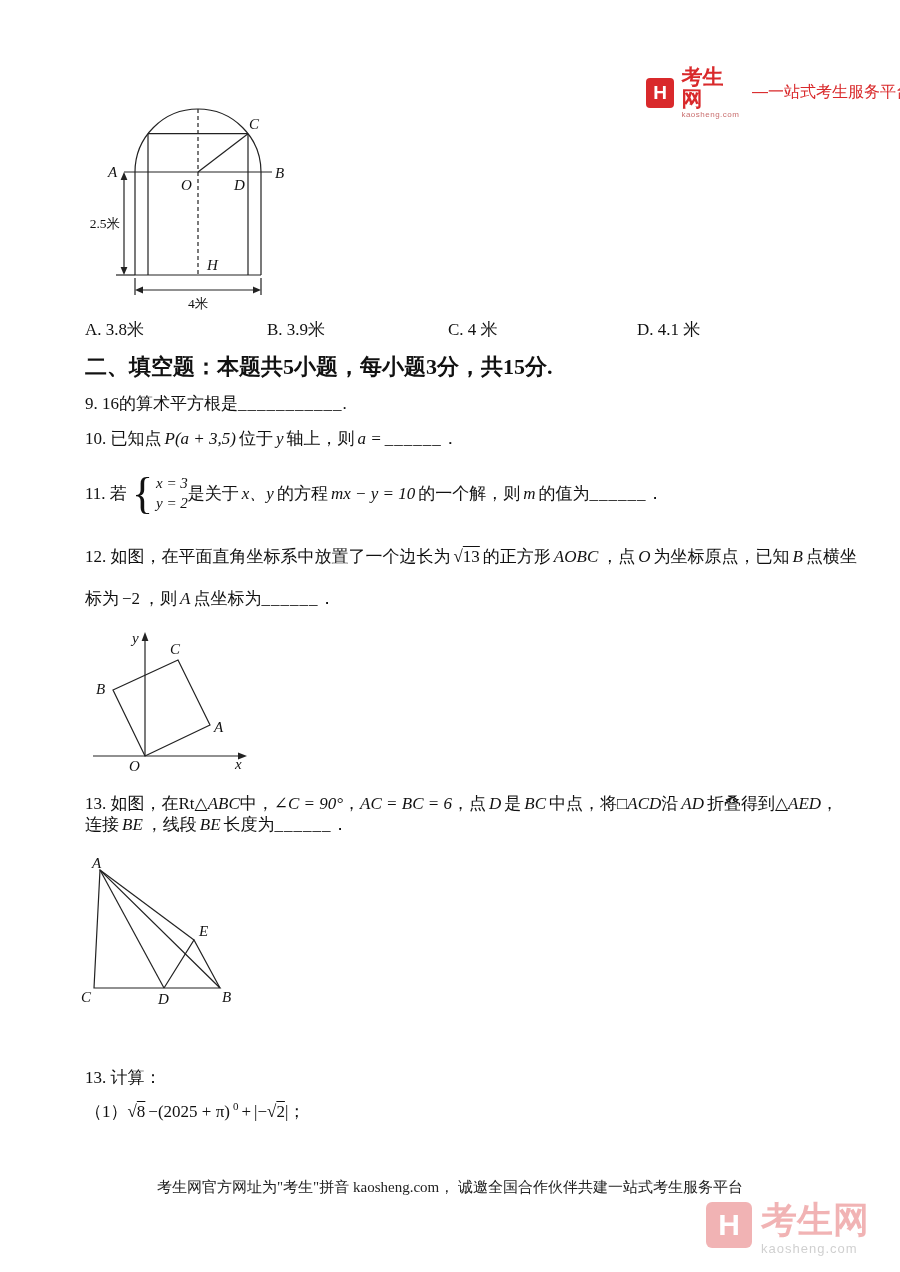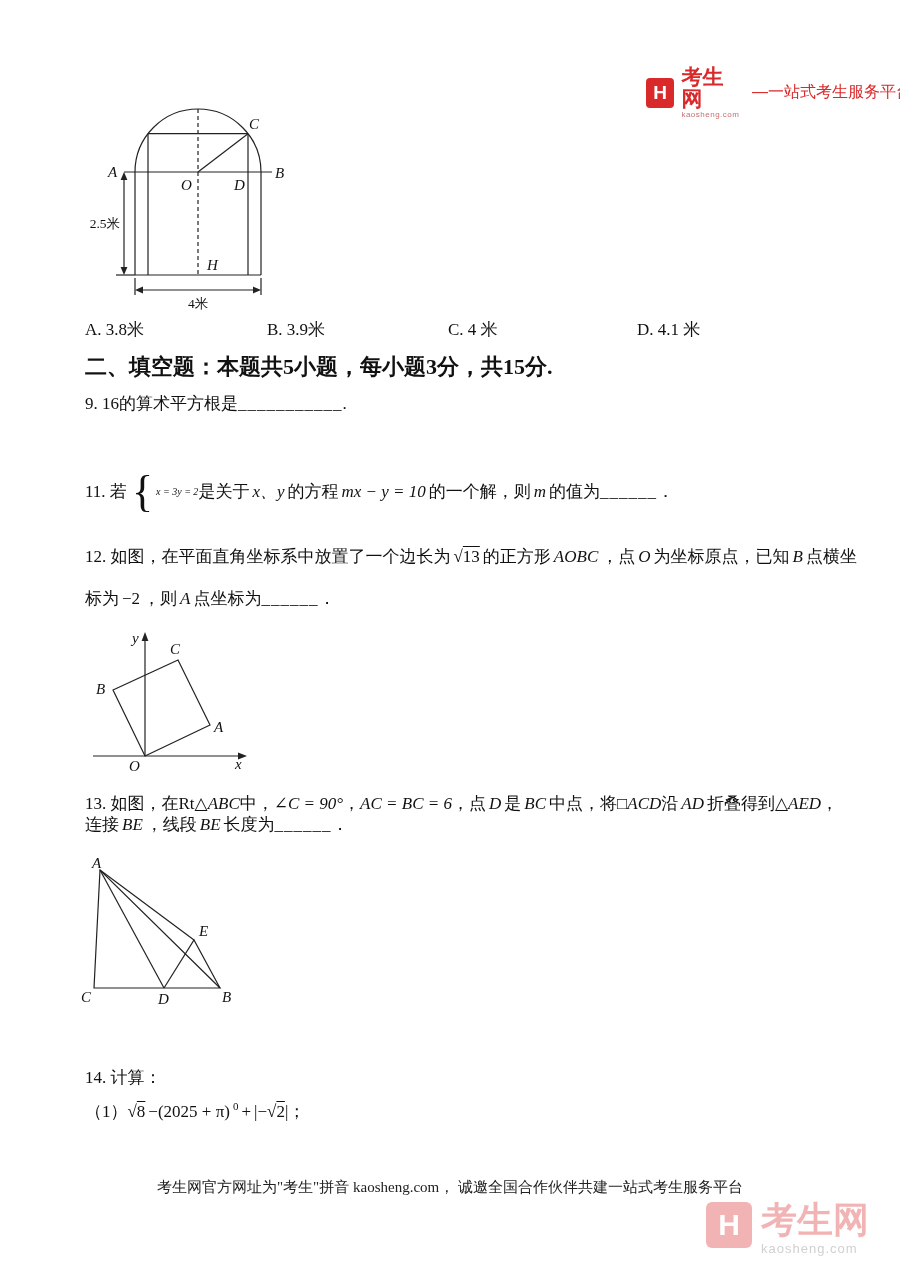--- a/index.html
+++ b/index.html
@@ -9,21 +9,21 @@
   .q { font-size:17px; white-space:nowrap; line-height:1.25; }
   .it { font-style:italic; }
   .ol { text-decoration:overline; }
   .mx { margin:0 3px; }
   .sec-title { font-weight:bold; font-size:22px; white-space:nowrap; }
   sup { font-size:11px; }
   .blank { letter-spacing:1px; }
   
   .q11row { display:flex; align-items:center; }
   .brace { font-size:44px; font-weight:400; line-height:0.85; margin:0 3px 0 5px; }
-  .eq-col { display:inline-flex; font-size:10px; line-height:1.35; }
+  .eq-col { display:inline-flex; flex-direction:column; font-size:15px; line-height:1.35; }
   
   svg path, svg line { stroke:#222; fill:none; stroke-width:1.2; }
   svg .dash { stroke-dasharray:4 3; }
   svg polygon { fill:#222; stroke:none; }
   svg text { font-size:15px; font-family:"Liberation Serif","DejaVu Serif",serif; fill:#111; }
   svg text.lab { font-style:italic; }
   svg text.dim { font-style:normal; font-size:13.5px; }
   
   .logo { display:flex; align-items:center; gap:7px; }
   .logo-icon { width:30px; height:30px; background:#d9292b; border-radius:4px; color:#fff;
@@ -97,20 +97,23 @@
     <span class="opt" style="left:363px;">C. 4 米</span>
     <span class="opt" style="left:552px;">D. 4.1 米</span>
   </div>
 
   <div class="abs sec-title" style="top:352px; left:85px;">二、填空题：本题共5小题，每小题3分，共15分.</div>
 
   <div class="q abs" style="top:393px; left:85px;">
     <span>9. 16的算术平方根是</span><span class="blank">___________</span><span>.</span>
   </div>
 
+  <div class="q abs" style="top:428px; left:85px;">
+    <span>10. 已知点</span><span class="it mx">P(a + 3,5)</span><span>位于</span><span class="it mx">y</span><span>轴上，则</span><span class="it mx">a =</span><span class="blank">______</span><span>．</span>
+  </div>
 
   <div class="q abs q11row" style="top:473px; left:85px;">
     <span>11. 若</span>
     <span class="brace">{</span>
     <span class="eq-col">
       <span class="it">x = 3</span>
       <span class="it">y = 2</span>
     </span>
     <span>是关于</span>
       <span class="it mx">x、y</span>
@@ -165,21 +168,21 @@
       <path d="M84,130 L114,82 L140,130"></path>
     </g>
     <text class="lab" x="12" y="10">A</text>
     <text class="lab" x="1" y="144">C</text>
     <text class="lab" x="142" y="144">B</text>
     <text class="lab" x="78" y="146">D</text>
     <text class="lab" x="119" y="78">E</text>
   </svg>
 
 
-  <div class="q abs" style="top:1067px; left:85px;">14. 计算：</div>
+  <div class="q abs" style="top:1067px; left:85px;">13. 计算：</div>
 
   <div class="q abs" style="top:1100px; left:85px;">
     <span>（1）</span><span><span>√</span><span class="ol">8</span></span><span class="mx">−(2025 + π)</span><sup>0</sup><span class="mx">+</span><span>|</span><span>−</span><span><span>√</span><span class="ol">2</span></span><span>|</span><span>；</span>
   </div>
 
   <div class="footer">考生网官方网址为"考生"拼音 kaosheng.com， 诚邀全国合作伙伴共建一站式考生服务平台</div>
 
   <div class="wm">
     <div class="wm-icon">
       <span>H</span>

